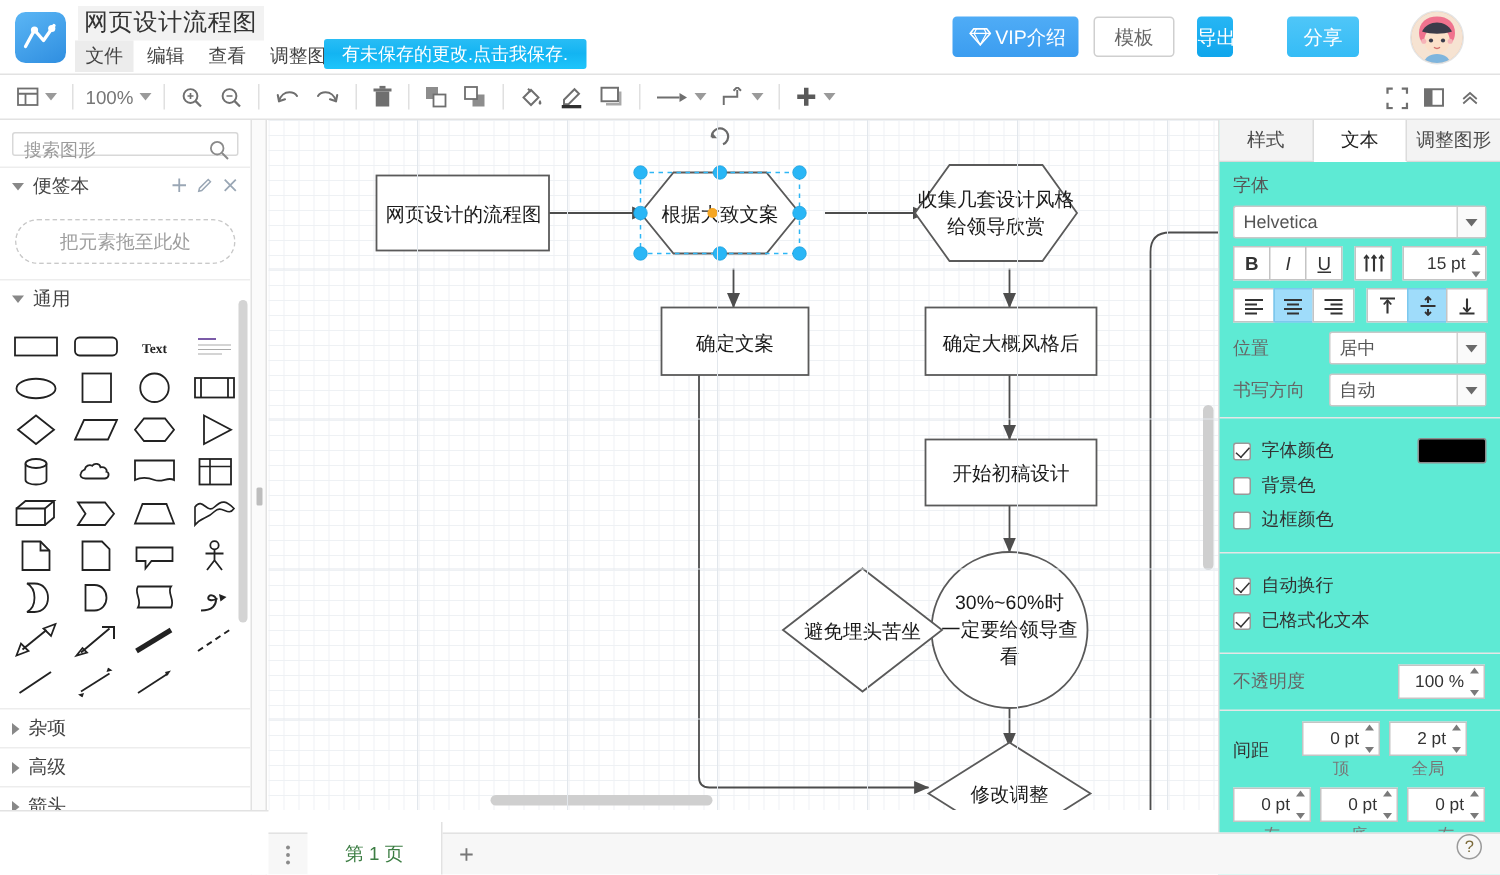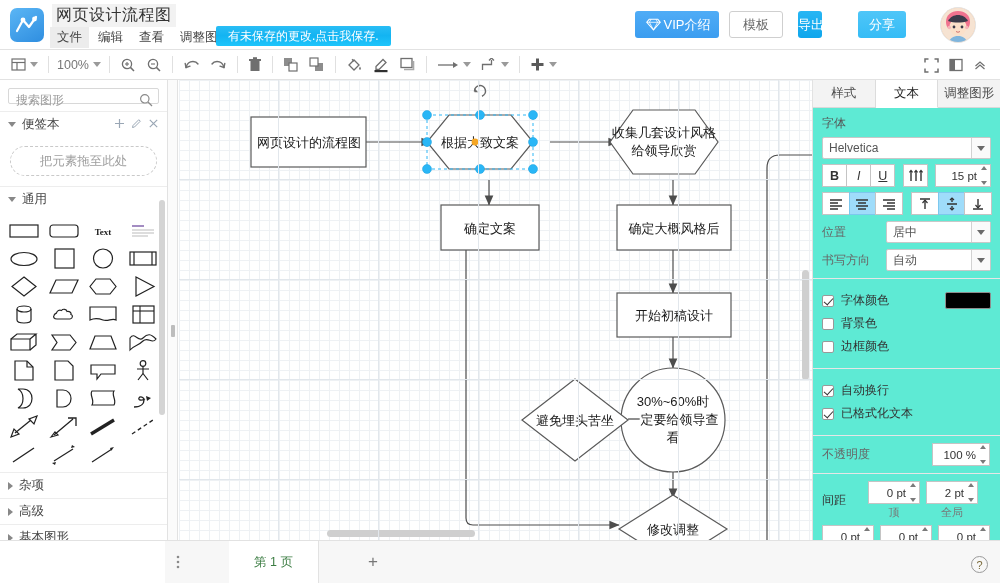--- a/index.html
+++ b/index.html
@@ -245,22 +245,22 @@
   }
   .swatch {
     margin-left: auto; width: 46px; height: 17px; background: #000;
     border: 1px solid #8d8d8d; border-radius: 2px; cursor: pointer;
   }
   .sp-grid { display: flex; gap: 6px; align-items: center; }
   .sp-cap { text-align: center; font-size: 11px; color: #777; margin-top: 1px; }
 
   
   .footer {
-    position: absolute; left: 165px; right: 0; bottom: 0; height: 43px;
-    background: #f7f7f7; border-top: 1px solid #e2e2e2; display: flex; align-items: center; gap: 38px;
+    position: absolute; left: 179px; right: 0; bottom: 0; height: 28px;
+    background: #f7f7f7; border-top: 1px solid #e2e2e2; display: flex; align-items: center;
   }
   .foot-dots { width: 26px; display: flex; justify-content: center; cursor: pointer; }
   .page-tab {
     height: 43px; min-width: 90px; background: #fff; border-right: 1px solid #e2e2e2;
     display: flex; align-items: center; justify-content: center;
     font-size: 12.5px; color: #3c7d43; cursor: pointer;
   }
   .page-add {
     width: 32px; height: 43px; display: flex; align-items: center; justify-content: center;
     color: #777; font-size: 17px; cursor: pointer;
@@ -695,24 +695,20 @@
     <div class="sec-head">
       <i class="tri-right"></i>
       <span>杂项</span>
     </div>
     <div class="sec-head">
       <i class="tri-right"></i>
       <span>高级</span>
     </div>
     <div class="sec-head">
       <i class="tri-right"></i>
-      <span>基本图形</span>
-    </div>
-    <div class="sec-head">
-      <i class="tri-right"></i>
       <span>箭头</span>
     </div>
     <div class="sec-head">
       <i class="tri-right"></i>
     </div>
 
     <div class="sb-scroll"></div>
 
     <div class="more-shapes">
       <span class="plus">+</span>

